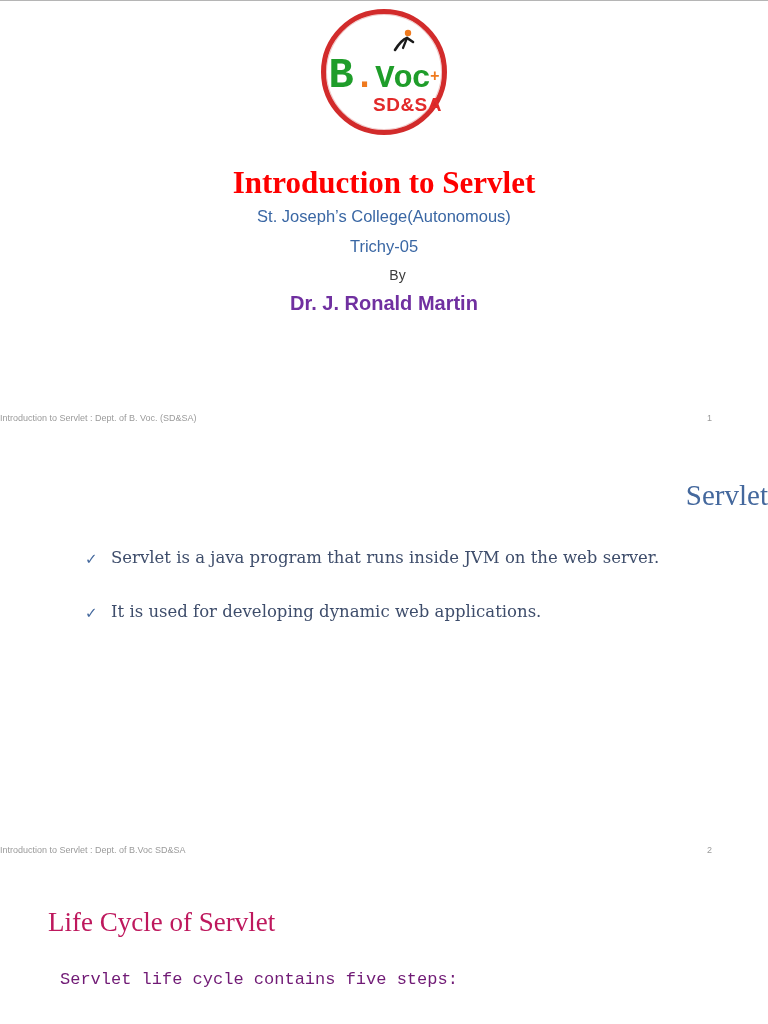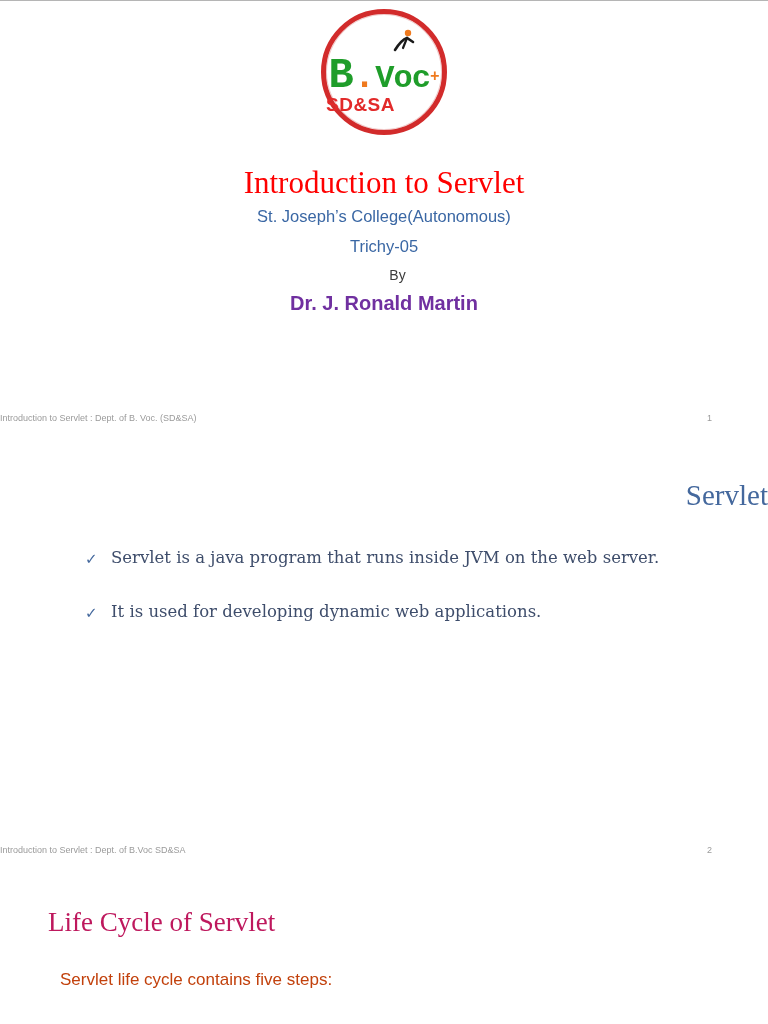--- a/index.html
+++ b/index.html
@@ -33,31 +33,31 @@
     white-space: nowrap;
     font-family: Liberation Mono, monospace;
   }
   .lb   { color: #1f9d2a; font-size: 42px; font-weight: bold; }
   .ldot { color: #ef7a1e; font-size: 36px; font-weight: bold; }
   .lvoc { color: #1f9d2a; font-size: 32px; font-weight: bold; letter-spacing: -1px; }
   .lplus{ color: #ef7a1e; font-size: 16px; font-weight: bold; vertical-align: 6px; }
   .logo-person { position: absolute; top: 14px; right: 24px; }
   .logo-line2 {
     position: absolute; bottom: 14px; left: 0; right: 0;
-    text-align: left;
+    text-align: right;
     color: #e22a2a; font-weight: bold; font-size: 19px;
     font-family: "Liberation Sans", sans-serif;
     letter-spacing: 0.5px;
   }
 
   
   .main-title {
     margin-top: 30px;
     font-family: "Liberation Serif", serif;
-    font-weight: normal;
+    font-weight: bold;
     font-size: 31px;
     color: #fe0000;
   }
   .sub-line {
     color: #3a67a4;
     font-size: 16.5px;
     line-height: 30px;
   }
   .sub-line.first { margin-top: 9px; }
   .by-line { color: #3b3b3b; font-size: 14px; line-height: 28px; margin-left: 27px; }
@@ -112,23 +112,23 @@
     padding-top: 34px;
     margin-left: 48px;
     font-family: "Liberation Serif", serif;
     font-weight: normal;
     font-size: 27px;
     color: #be185d;
   }
   .s3-intro {
     margin-top: 32px;
     margin-left: 60px;
-    font-family: Liberation Sans, sans-serif;
+    font-family: Liberation Mono, monospace;
     font-size: 17px;
-    color: #c2410c;
+    color: #701a75;
   }
 </style>
 </head>
 <body>
 
 <section class="slide slide-1">
 
   <div class="logo">
     <div class="logo-line1">
       <span class="lb">B</span><span class="ldot">.</span><span class="lvoc">Voc</span><span class="lplus">+</span>

